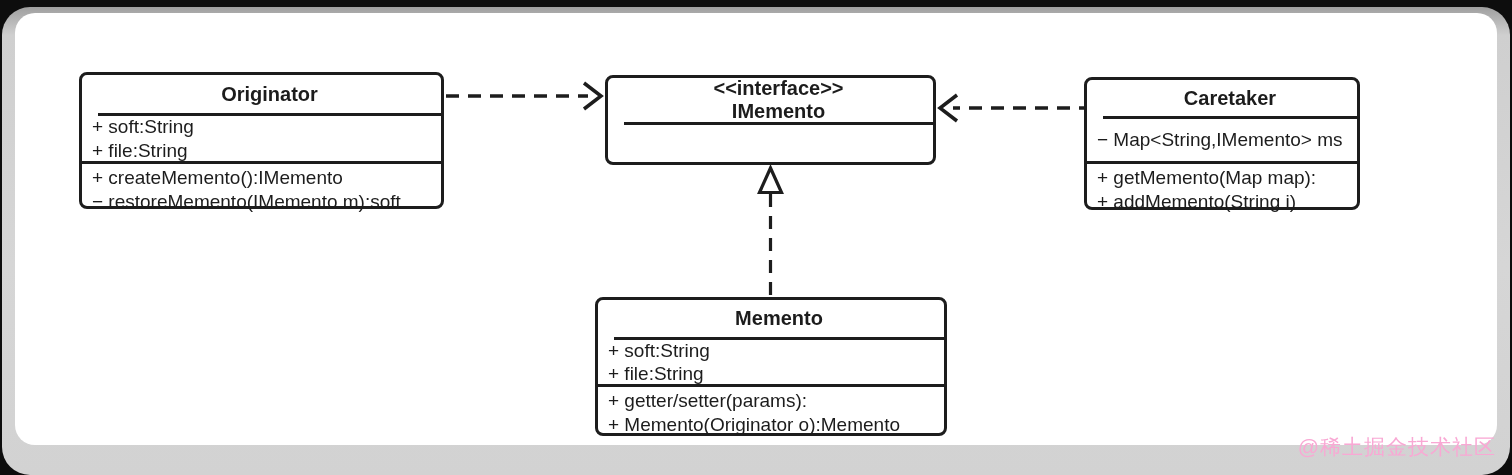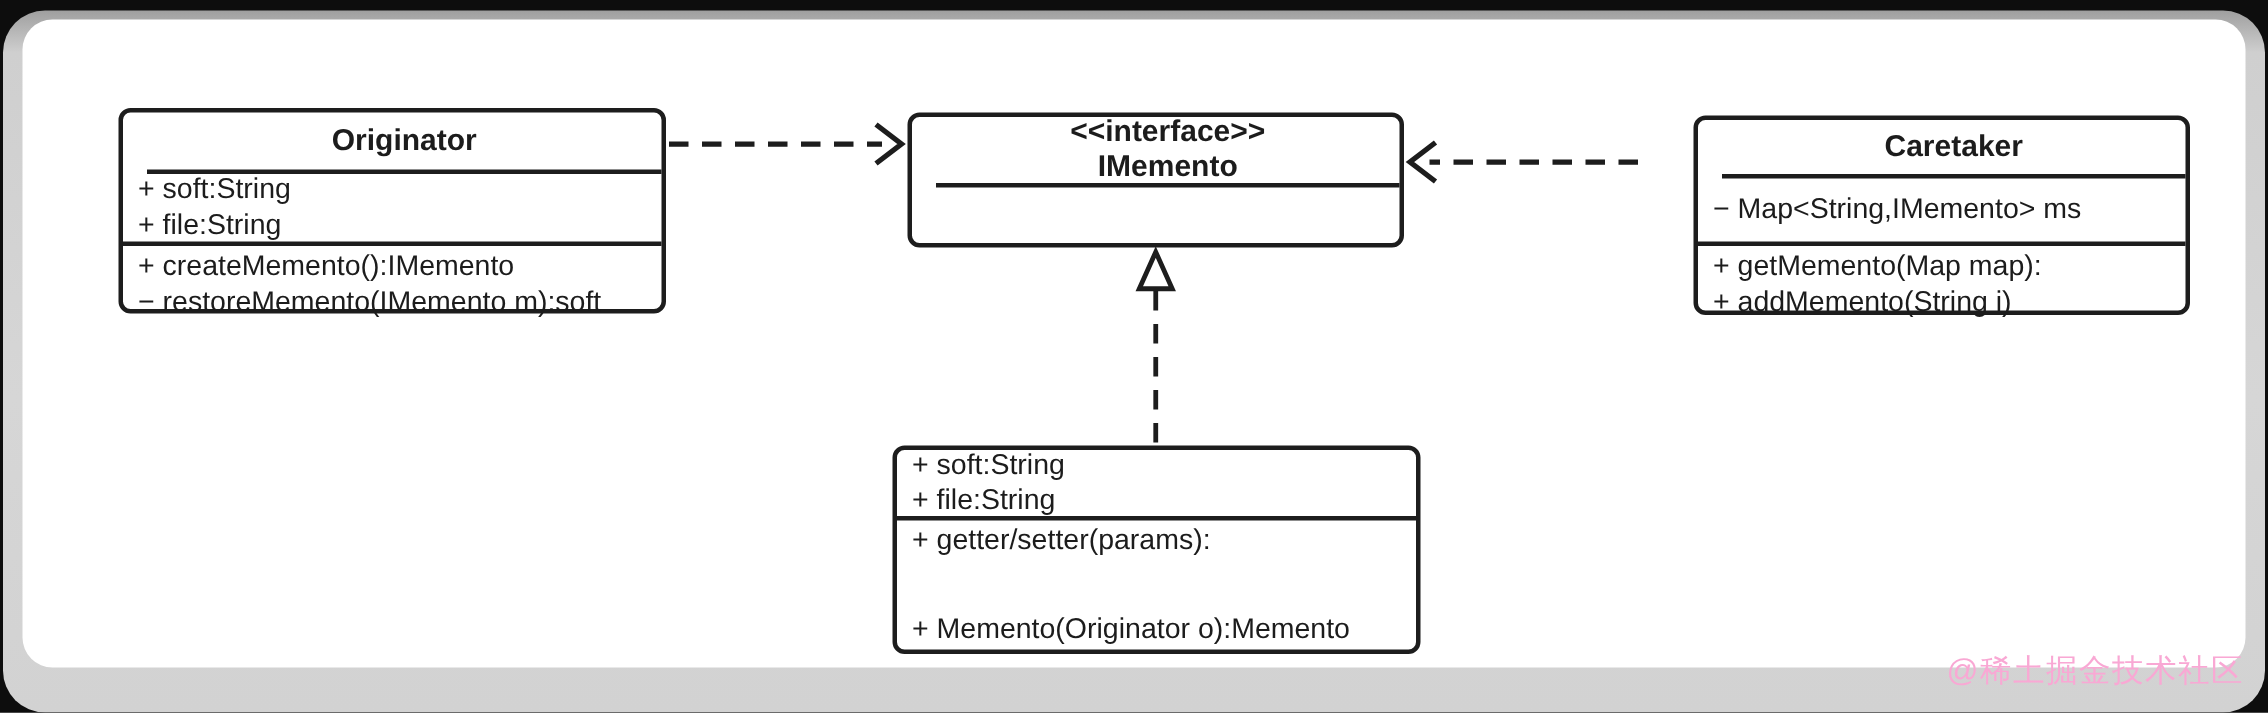--- a/index.html
+++ b/index.html
@@ -77,21 +77,21 @@
     justify-content: space-between;
   }
   .member {
     font-size: 19px;
     line-height: 23.5px;
     white-space: nowrap;
   }
   
   .box-originator { left: 79px;  top: 72px;  width: 365px; height: 137px; }
   .box-imemento   { left: 605px; top: 75px;  width: 331px; height: 90px;  }
-  .box-caretaker  { left: 1129px;top: 77px;  width: 331px; height: 133px; }
+  .box-caretaker  { left: 1084px;top: 77px;  width: 276px; height: 133px; }
   .box-memento    { left: 595px; top: 297px; width: 352px; height: 139px; }
 
   .box-originator .uml-title { height: 41px; }
   .box-originator .attrs     { height: 48px; }
   .box-imemento   .uml-title { height: 47px; }
   .box-caretaker  .uml-title { height: 39px; }
   .box-caretaker  .attrs     { height: 45px; }
   .box-memento    .uml-title { height: 40px; }
   .box-memento    .attrs     { height: 47px; }
 
@@ -156,20 +156,21 @@
     <div class="uml-section attrs divided">
       <div class="member">− Map&lt;String,IMemento&gt; ms</div>
     </div>
     <div class="uml-section fill">
       <div class="member">+ getMemento(Map map):</div>
       <div class="member">+ addMemento(String i)</div>
     </div>
   </div>
 
   <div class="uml-class box-memento">
+    <div class="uml-title">Memento</div>
     <div class="uml-section attrs divided">
       <div class="member">+ soft:String</div>
       <div class="member">+ file:String</div>
     </div>
     <div class="uml-section fill">
       <div class="member">+ getter/setter(params):</div>
       <div class="member">+ Memento(Originator o):Memento</div>
     </div>
   </div>
 

